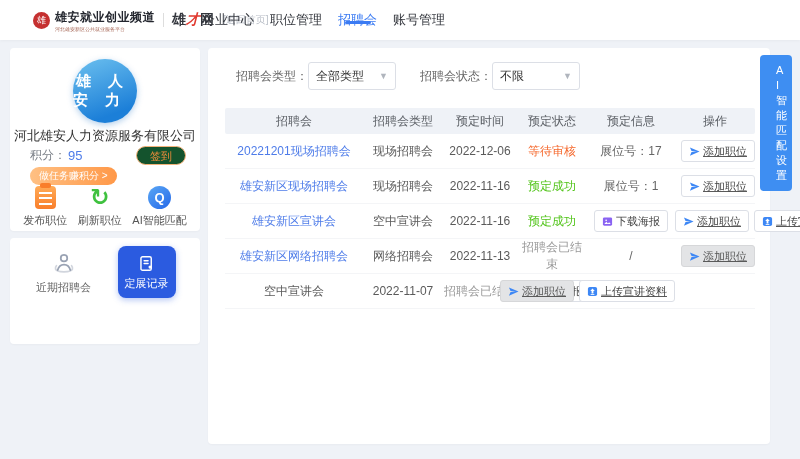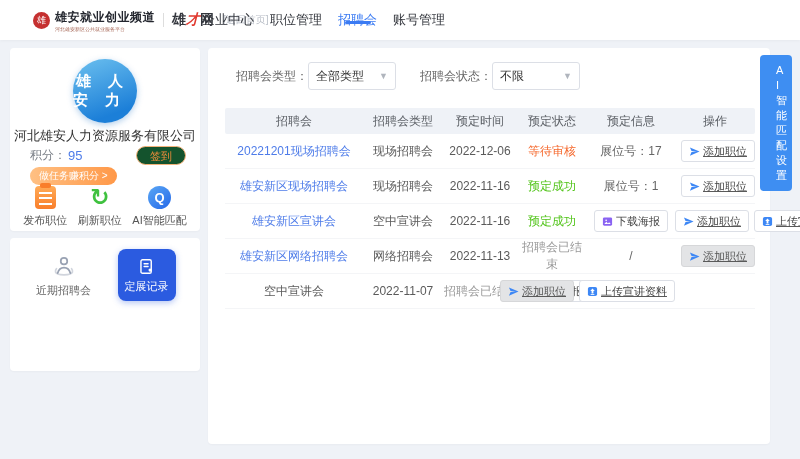--- a/index.html
+++ b/index.html
@@ -22,21 +22,21 @@
   .back-home { margin-left:9px; font-size:10px; color:#b9bec7; cursor:pointer; white-space:nowrap; }
   .main-nav { position:absolute; left:200px; top:0; height:40px; display:flex; align-items:center; gap:12px; }
   .nav-item { font-size:13px; color:#33363d; position:relative; padding:0 2px; cursor:pointer; white-space:nowrap; }
   .nav-item.active { color:#3b7bf3; }
   .nav-item.active::after { content:""; position:absolute; left:50%; transform:translateX(-50%);
             bottom:5px; width:26px; height:3px; border-radius:2px; background:#3b7bf3; }
 
   
   .card { position:absolute; background:#fff; border-radius:4px; box-shadow:0 1px 2px rgba(0,0,0,.03); }
   .profile-card { left:10px; top:48px; width:190px; height:183px; }
-  .menu-card   { left:10px; top:238px; width:190px; height:133px; }
+  .menu-card   { left:10px; top:238px; width:190px; height:106px; }
   .main-card   { left:208px; top:48px; width:562px; height:396px; }
 
   
   .avatar { position:absolute; left:63px; top:11px; width:64px; height:64px; border-radius:50%;
             background:linear-gradient(160deg,#6cc0ef 0%,#1c7fd8 80%); color:#fff;
             display:flex; flex-direction:row; align-items:center; justify-content:center;
             font-size:15px; font-weight:bold; letter-spacing:3px; line-height:1.25; text-indent:3px;
             box-shadow:0 2px 6px rgba(40,120,200,.35); }
   .company-name { position:absolute; top:79px; left:0; width:100%; text-align:center; font-size:13px; color:#333; }
   .points-row { position:absolute; top:98px; left:20px; right:14px; display:flex; align-items:center;

